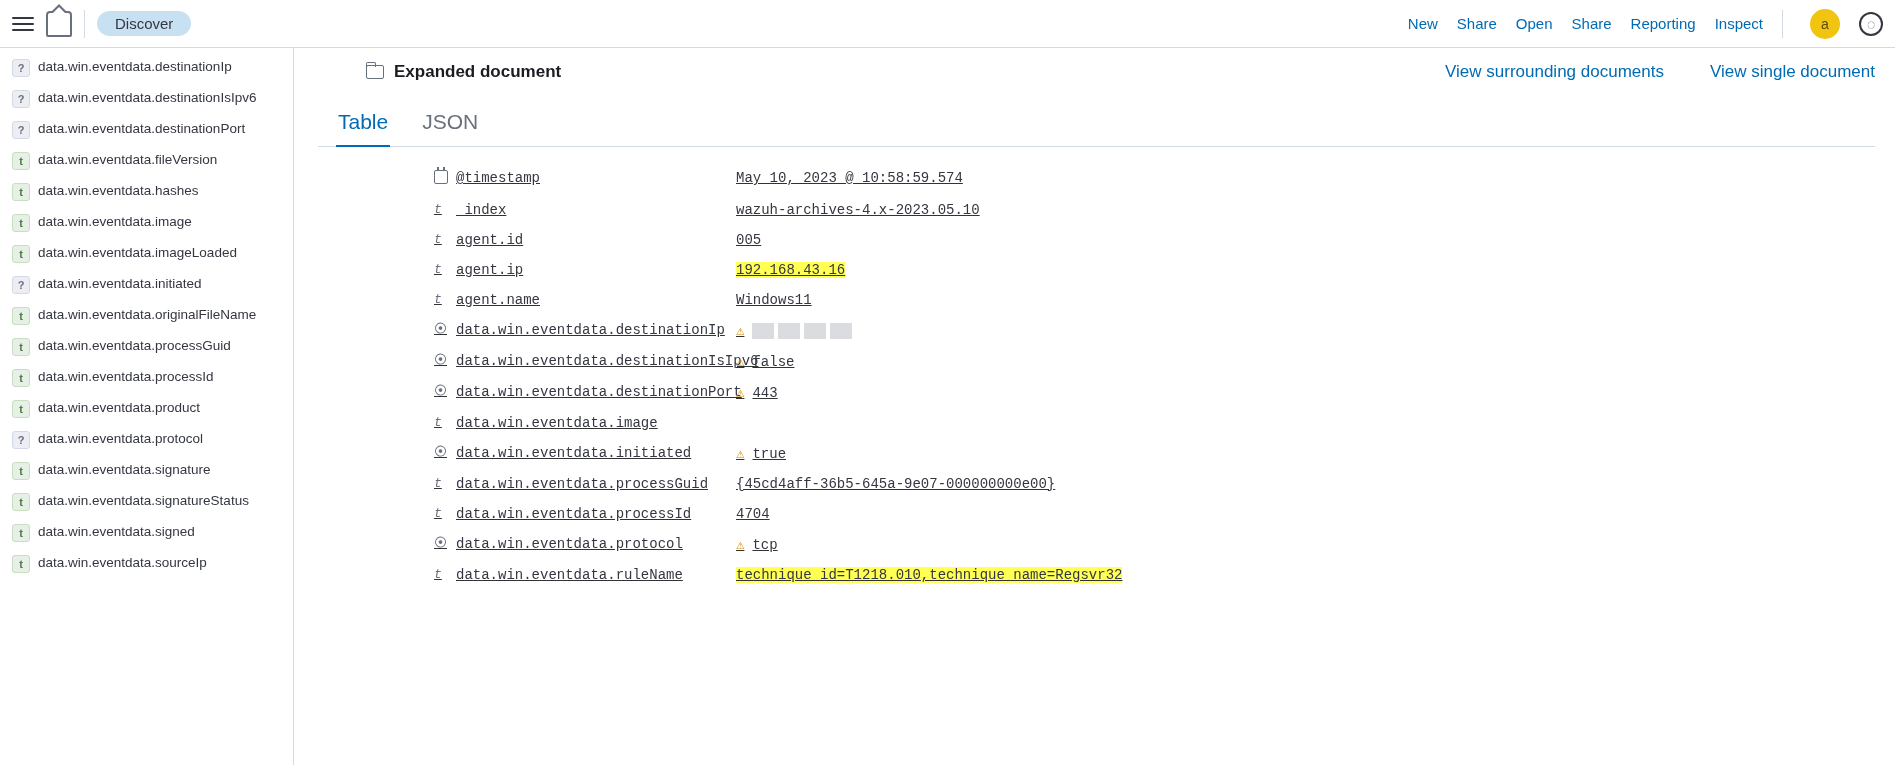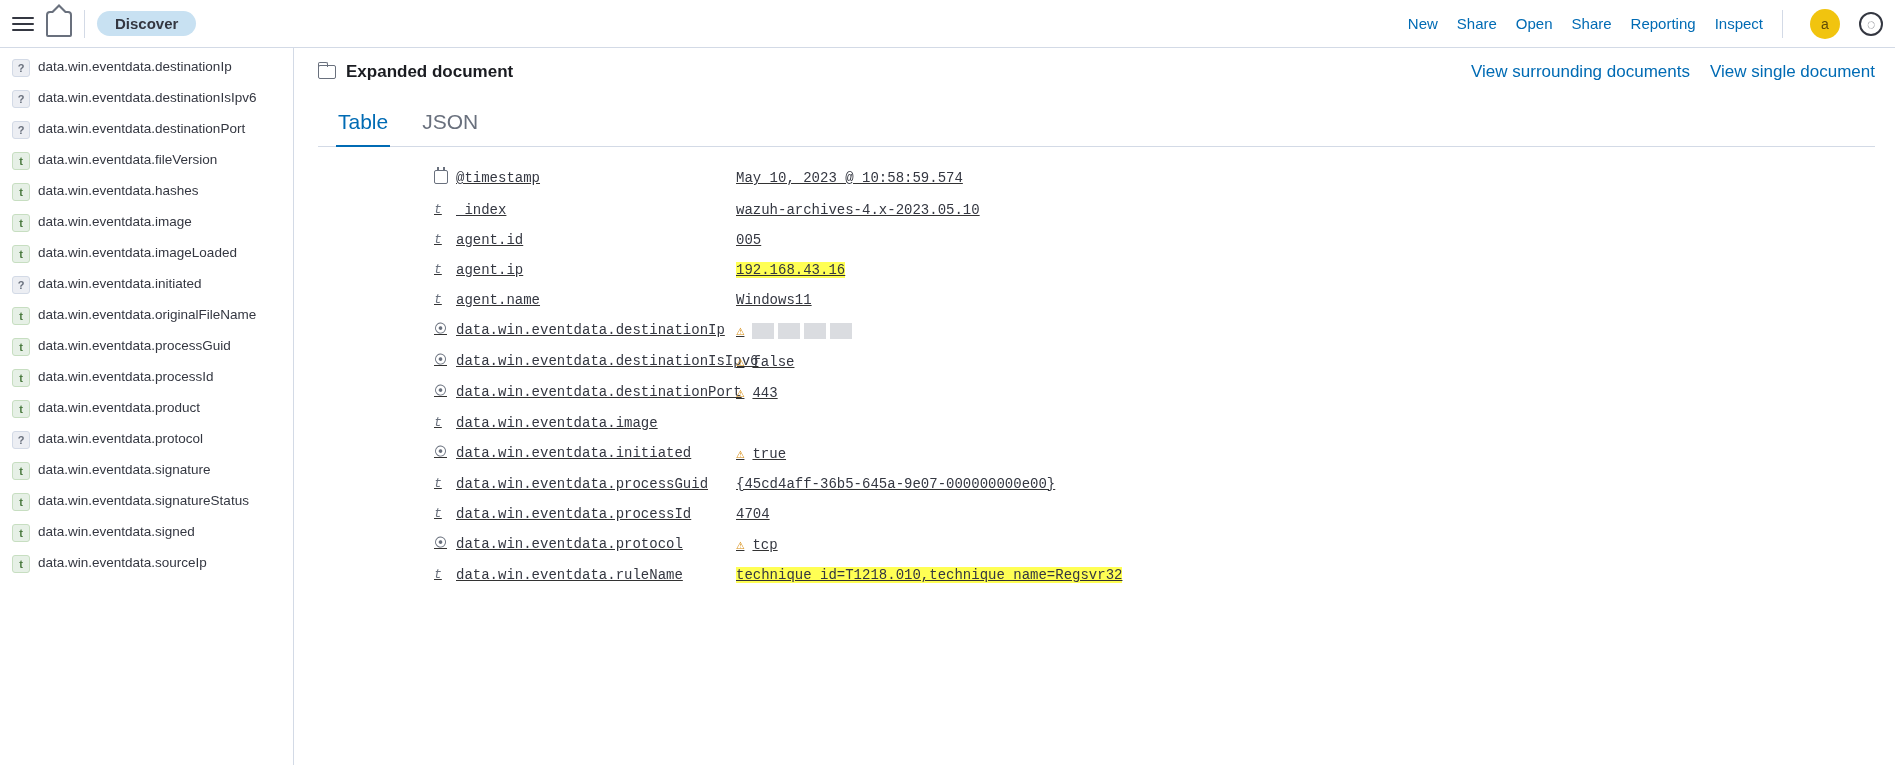--- a/index.html
+++ b/index.html
@@ -1,18 +1,18 @@
 <!DOCTYPE html>
 <html><head>
 <meta charset="utf-8">
 <style>
   * { box-sizing: border-box; margin: 0; padding: 0; }
   body { font-family: -apple-system, BlinkMacSystemFont, "Segoe UI", Helvetica, Arial, sans-serif; font-size: 14px; color: #333; background: #fff; }
   .topbar { display: flex; align-items: center; height: 48px; border-bottom: 1px solid #d3dae6; padding: 0 12px; }
-  .topbar-left { display: flex; align-items: center; gap: 12px; font-weight: bold; }
+  .topbar-left { display: flex; align-items: center; gap: 12px; }
   .hamburger { width: 22px; height: 22px; display:flex; flex-direction:column; justify-content:space-around; cursor:pointer; padding:2px 0;}
   .hamburger span { display:block; height:2px; background:#343741; border-radius:1px;}
   .home-icon { width:26px; height:26px; border:2px solid #69707d; border-radius:4px 4px 2px 2px; position:relative; }
   .home-icon::before { content:""; position:absolute; top:-9px; left:2px; width:0; height:0; border-left:9px solid transparent; border-right:9px solid transparent; border-bottom:9px solid #69707d;}
   .home-icon::after { content:""; position:absolute; top:-6px; left:4px; width:0; height:0; border-left:7px solid transparent; border-right:7px solid transparent; border-bottom:7px solid #fff;}
   .breadcrumb-pill { background:#c8e1f2; color:#343741; padding:4px 18px; border-radius:14px; font-size:15px; }
   .topbar-right { margin-left:auto; display:flex; align-items:center; gap:19px; }
   .topbar-link { color:#006bb4; font-size:15px; cursor:pointer; }
   .avatar { width:30px; height:30px; border-radius:50%; background:#f1c40f; color:#5e4a07; display:flex; align-items:center; justify-content:center; font-weight:500; margin-left:8px;}
   .help-icon { width:24px; height:24px; border:2px solid #343741; border-radius:50%; position:relative; display:flex; align-items:center; justify-content:center; font-size:14px; color:#343741; font-weight:600;}
@@ -21,26 +21,26 @@
   .layout { display:flex; height:calc(100vh - 48px); }
   .sidebar { width:294px; border-right:1px solid #d3dae6; overflow-y:auto; padding:4px 8px 12px 8px; }
   .field-item { display:flex; align-items:flex-start; gap:8px; padding:6px 4px; font-size:13.5px; color:#343741; cursor:pointer; }
   .field-type-badge { width:18px; height:18px; border-radius:3px; display:flex; align-items:center; justify-content:center; font-size:11px; font-weight:600; flex-shrink:0; margin-top:1px;}
   .ft-t { background:#e6f0e6; color:#4a7a3f; border:1px solid #c7dec1;}
   .ft-q { background:#eceef3; color:#69707d; border:1px solid #d3dae6;}
   .field-name { word-break: break-word; line-height:1.3; }
 
   .main { flex:1; padding:14px 20px 20px 24px; overflow-y:auto; }
   .doc-header { display:flex; align-items:center; justify-content:space-between; margin-bottom:20px;}
-  .doc-header-left { display:flex; align-items:center; gap:10px; }
+  .doc-header-left { display:flex; align-items:center; gap:10px;margin-left:48px; }
   .folder-icon { width:18px; height:14px; border:1.5px solid #69707d; border-radius:2px; position:relative; }
   .folder-icon::before { content:""; position:absolute; top:-4px; left:-1.5px; width:8px; height:4px; border:1.5px solid #69707d; border-bottom:none; border-radius:2px 2px 0 0;}
   .doc-title { font-size:17px; font-weight:600; color:#1a1c21;}
   .doc-links { display:flex; gap:20px; }
-  .doc-link { color:#006bb4; font-size:17px; cursor:pointer;}
+  .doc-link { color:#006bb4; font-size:17px; cursor:pointer;margin-left:26px;}
 
   .tabs { display:flex; gap:30px; border-bottom:1px solid #d3dae6; margin-bottom:16px; padding-left:18px;}
   .tab { padding:8px 2px 12px 2px; font-size:21px; color:#69707d; cursor:pointer; position:relative;}
   .tab.active { color:#006bb4; }
   .tab.active::after { content:""; position:absolute; left:0; right:0; bottom:-1px; height:2px; background:#006bb4;}
 
   .doc-table { width:100%;text-decoration:underline; }
   .doc-row { display:flex; align-items:flex-start; padding:7px 0; font-size:14px; }
   .doc-row-actions { width:116px; flex-shrink:0; }
   .doc-row-type { width:22px; flex-shrink:0; color:#69707d; font-family:"Courier New",monospace; font-size:13px; }

